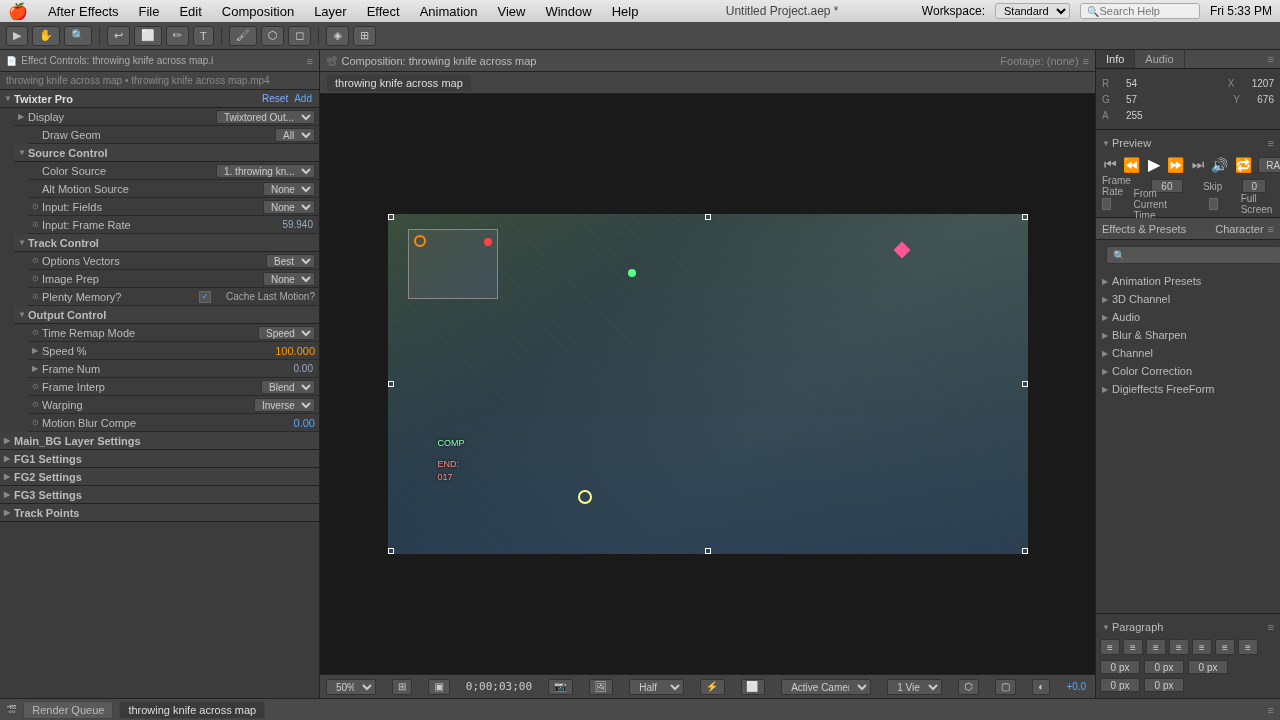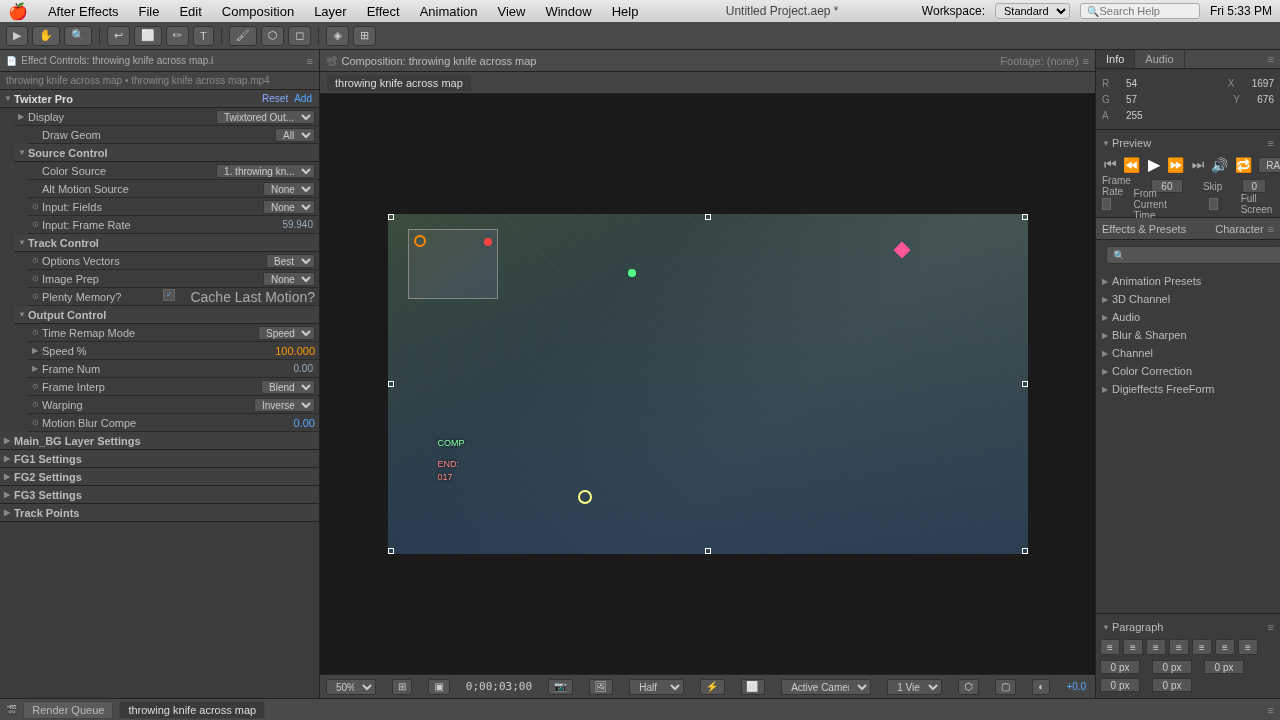--- a/index.html
+++ b/index.html
@@ -460,21 +460,21 @@
       width: 20px;
       height: 16px;
       display: flex;
       align-items: center;
       justify-content: center;
       cursor: pointer;
     }
     .para-input-row {
       display: flex;
       align-items: flex-start;
-      gap: 12px;
+      gap: 4px;
       padding: 2px 0;
       font-size: 10px;
       color: #aaa;
     }
     .para-input {
       background: #555;
       border: 1px solid #333;
       color: #ccc;
       font-size: 10px;
       width: 40px;
@@ -667,21 +667,21 @@
       <div class="effect-row indent-2">
         <span class="triangle">⊙</span>
         <span class="effect-label">Image Prep</span>
         <select class="effect-dropdown">
           <option>None</option>
         </select>
       </div>
       <div class="effect-row indent-2">
         <span class="triangle">⊙</span>
         <span class="effect-label">Plenty Memory?</span>
-        <span style="display:flex; gap:12px; font-size:14px; color:#aaa;">
+        <span style="display:flex; gap:12px; font-size:10px; color:#aaa;">
           <span class="checkbox-icon checked"></span>
           <span>Cache Last Motion?</span>
         </span>
       </div>
 
       <div class="effect-section-header indent-1">
         <span class="triangle">▼</span>
         <span class="effect-label">Output Control</span>
       </div>
       <div class="effect-row indent-2">
@@ -826,21 +826,21 @@
       <span style="flex:1;"></span>
       <span style="padding:3px 6px; color:#888; cursor:pointer;">≡</span>
     </div>
 
     <div class="info-section">
       <div class="info-row">
         <span class="info-label">R</span>
         <span class="info-value">54</span>
         <span style="flex:1;"></span>
         <span class="info-label">X</span>
-        <span class="info-coord">1697</span>
+        <span class="info-coord">1207</span>
       </div>
       <div class="info-row">
         <span class="info-label">G</span>
         <span class="info-value">57</span>
         <span style="flex:1;"></span>
         <span class="info-label">Y</span>
         <span class="info-coord">676</span>
       </div>
       <div class="info-row">
         <span class="info-label">A</span>

